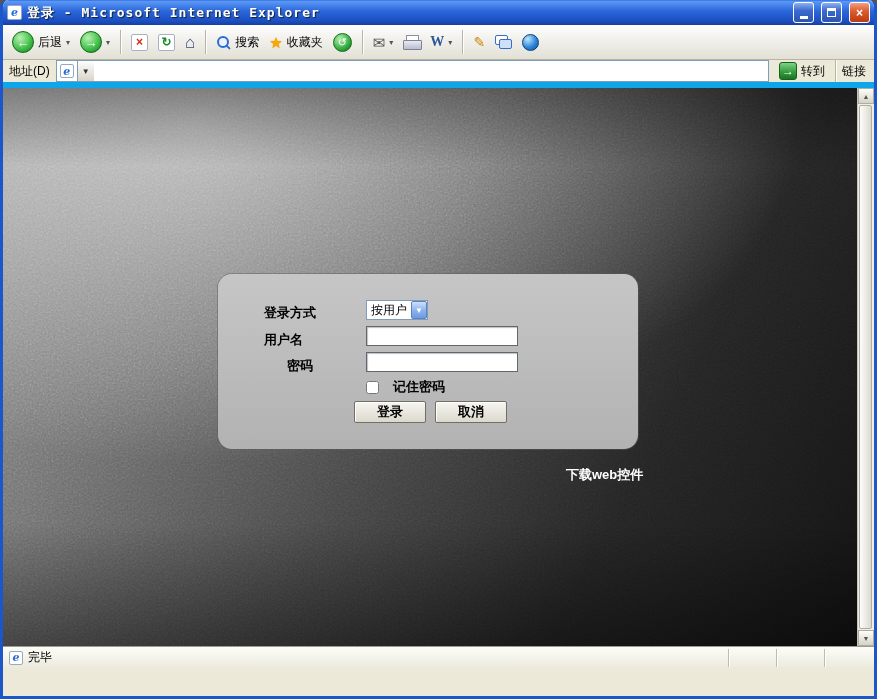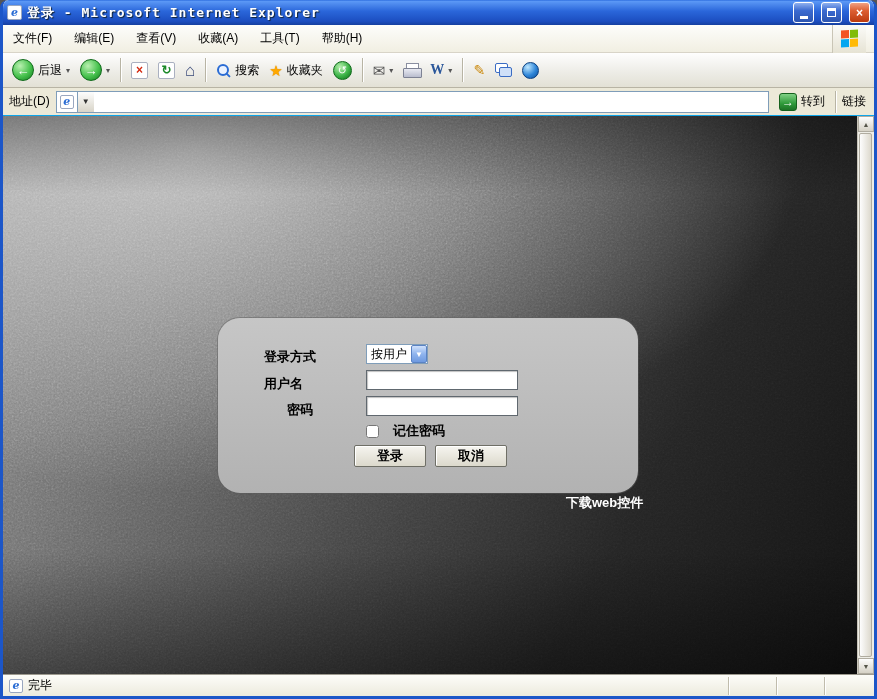--- a/index.html
+++ b/index.html
@@ -94,21 +94,21 @@
   .word-glyph { font:bold 14px "Liberation Serif", serif; color:#2b579a; }
   .edit-glyph { font-size:14px; color:#c98400; line-height:1; }
   .bubble { position:relative; width:17px; height:14px; }
   .bubble::before { content:''; position:absolute; left:0; top:0; width:11px; height:8px; background:#fff; border:1px solid #3a6cc4; border-radius:2px; }
   .bubble::after { content:''; position:absolute; right:0; bottom:0; width:11px; height:8px; background:#cfe0f8; border:1px solid #3a6cc4; border-radius:2px; }
   .msn { width:17px; height:17px; border-radius:50%; background:radial-gradient(circle at 32% 28%, #bfe8ff, #2f86d8 55%, #0d4f9e); border:1px solid #0a3f80; }
 
   
   .addressbar {
     height:28px; display:flex; align-items:center; gap:6px; padding:0 6px;
-    background:#ece9d8; border-bottom:1px solid #0ea5e9; font-size:12px;
+    background:#ece9d8; border-bottom:6px solid #0ea5e9; font-size:12px;
   }
   .addr-label { white-space:nowrap; color:#000; }
   .url-box { flex:1; height:22px; background:#fff; border:1px solid #7f9db9; display:flex; align-items:center; overflow:hidden; }
   .url-box .page-e { width:14px; height:14px; margin:0 3px; }
   .url-text { flex:1; font:12px "DejaVu Sans Mono", monospace; color:#000; white-space:nowrap; overflow:hidden; }
   .url-drop { width:17px; height:20px; background:linear-gradient(#fdfdfd,#d8d4c8); border-left:1px solid #7f9db9; display:flex; align-items:center; justify-content:center; font-size:8px; color:#333; }
   .go-btn { display:flex; align-items:center; gap:4px; padding:1px 4px; }
   .go-icon { width:18px; height:18px; border-radius:3px; background:linear-gradient(#7fd184,#2f9a3a 60%,#1d7326); color:#fff; display:flex; align-items:center; justify-content:center; font-weight:bold; font-size:12px; border:1px solid #15611d; }
   .addr-sep { width:1px; height:22px; background:#b8b4a4; box-shadow:1px 0 0 #fff; }
   .links-label { white-space:nowrap; padding-right:2px; }
@@ -121,22 +121,22 @@
       radial-gradient(1100px 620px at 22% 6%, rgba(255,255,255,0.55), rgba(255,255,255,0) 55%),
       linear-gradient(118deg, #8e8e8e 0%, #6f6f6f 22%, #464646 48%, #242424 72%, #111 100%);
   }
   .content .shade {
     position:absolute; inset:0;
     background:linear-gradient(180deg, rgba(0,0,0,.35), rgba(0,0,0,0) 14%, rgba(0,0,0,0) 78%, rgba(0,0,0,.4));
   }
   .noise { position:absolute; inset:0; width:100%; height:100%; opacity:.45; mix-blend-mode:overlay; }
 
   .login-panel {
-    position:absolute; left:215px; top:202px; width:420px; height:175px;
-    background:linear-gradient(180deg,#c6c6c6,#b2b2b2); border-radius:22px;
+    position:absolute; left:215px; top:186px; width:420px; height:175px;
+    background:linear-gradient(180deg,#c6c6c6,#b2b2b2); border-radius:14px;
     box-shadow:0 0 0 1px rgba(90,90,90,.45);
   }
   .fld-label { position:absolute; font:bold 13px "Liberation Sans", sans-serif; color:#000; }
   .combo { position:absolute; left:148px; top:26px; width:62px; height:20px; background:#fff; border:1px solid #7f9db9; display:flex; align-items:center; }
   .combo-text { flex:1; padding-left:4px; font-size:12px; white-space:nowrap; }
   .combo-arrow { width:16px; height:18px; background:linear-gradient(#cfe0fb,#8fb4ee 50%,#6f9ae0); border:1px solid #5a82c4; border-radius:2px; color:#fff; font-size:8px; display:flex; align-items:center; justify-content:center; }
   .txt-input { position:absolute; left:148px; width:152px; height:20px; background:#fff; border:1px solid #60686f; box-shadow:inset 1px 1px 1px rgba(0,0,0,.25); font:12px "Liberation Sans", sans-serif; padding:0 3px; }
   .remember-row { position:absolute; left:148px; top:104px; display:flex; align-items:center; gap:14px; }
   .remember-row input { width:13px; height:13px; }
   .remember-label { font:bold 13px "Liberation Sans", sans-serif; color:#000; }
@@ -181,37 +181,20 @@
         <span class="min-glyph"></span>
       </span>
     <span class="win-btn bluebtn">
         <span class="max-glyph"></span>
       </span>
     <span class="win-btn redbtn">
         <span>×</span>
       </span>
   </div>
 
-  <div class="menubar">
-    <span class="menu-item">文件(F)</span>
-    <span class="menu-item">编辑(E)</span>
-    <span class="menu-item">查看(V)</span>
-    <span class="menu-item">收藏(A)</span>
-    <span class="menu-item">工具(T)</span>
-    <span class="menu-item">帮助(H)</span>
-    <span class="menu-spacer"></span>
-    <span class="winlogo-box">
-      <span class="winlogo">
-          <i class="wl-r"></i>
-          <i class="wl-g"></i>
-          <i class="wl-b"></i>
-          <i class="wl-y"></i>
-        </span>
-    </span>
-  </div>
 
   <div class="toolbar">
     <span class="tb-btn">
       <span class="circle">←</span>
       <span>后退</span>
       <span class="caret">▾</span>
     </span>
     <span class="tb-btn">
       <span class="circle">→</span>
       <span class="caret">▾</span>

